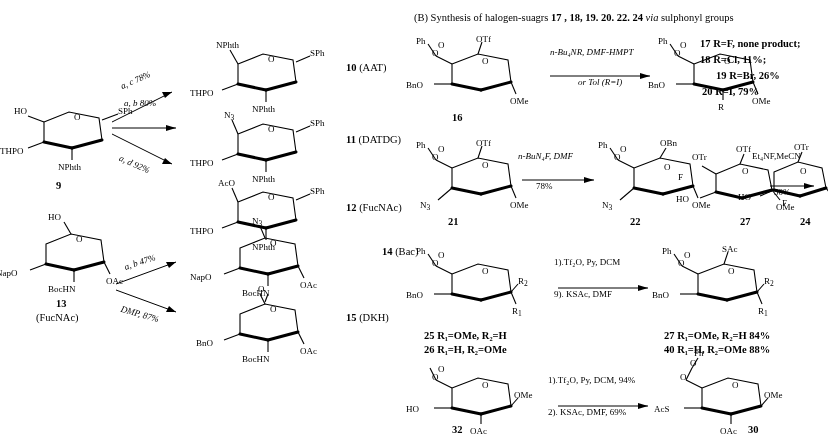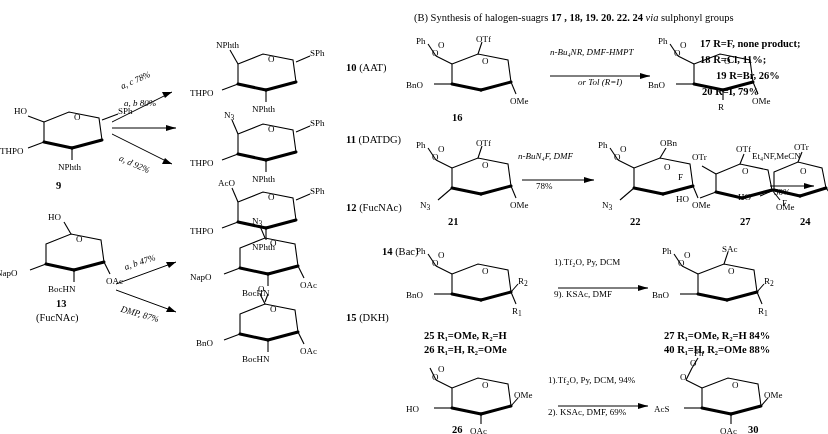--- a/index.html
+++ b/index.html
@@ -399,21 +399,21 @@
       <line class="bondline" x1="63" y1="52" x2="63" y2="62"></line>
       <line class="bondline" x1="93" y1="44" x2="100" y2="36"></line>
       <text class="atom" x="64" y="26">O</text>
       <text class="atom" x="14" y="18">O</text>
       <text class="atom" x="20" y="10">O</text>
       <text class="atom" x="-12" y="50">HO</text>
       <text class="atom" x="96" y="36">OMe</text>
       <text class="atom" x="52" y="72">OAc</text>
     </svg>
   </div>
-  <div class="lbl num" style="left:452px;top:424px;">26</div>
+  <div class="lbl num" style="left:452px;top:424px;">32</div>
 
   <svg class="struct" style="left:556px;top:396px;" width="100" height="20">
     <line class="arrow" x1="2" y1="10" x2="92" y2="10"></line>
     <polygon points="92,10 82,7 82,13" fill="#000"></polygon>
   </svg>
   <div class="lbl cond" style="left:548px;top:376px;font-family:Liberation Serif, serif;">1).Tf₂O, Py, DCM, 94%</div>
   <div class="lbl cond" style="left:548px;top:408px;">2). KSAc, DMF, 69%</div>
 
   <div class="struct" style="left:668px;top:356px;">
     <svg width="140" height="70">

